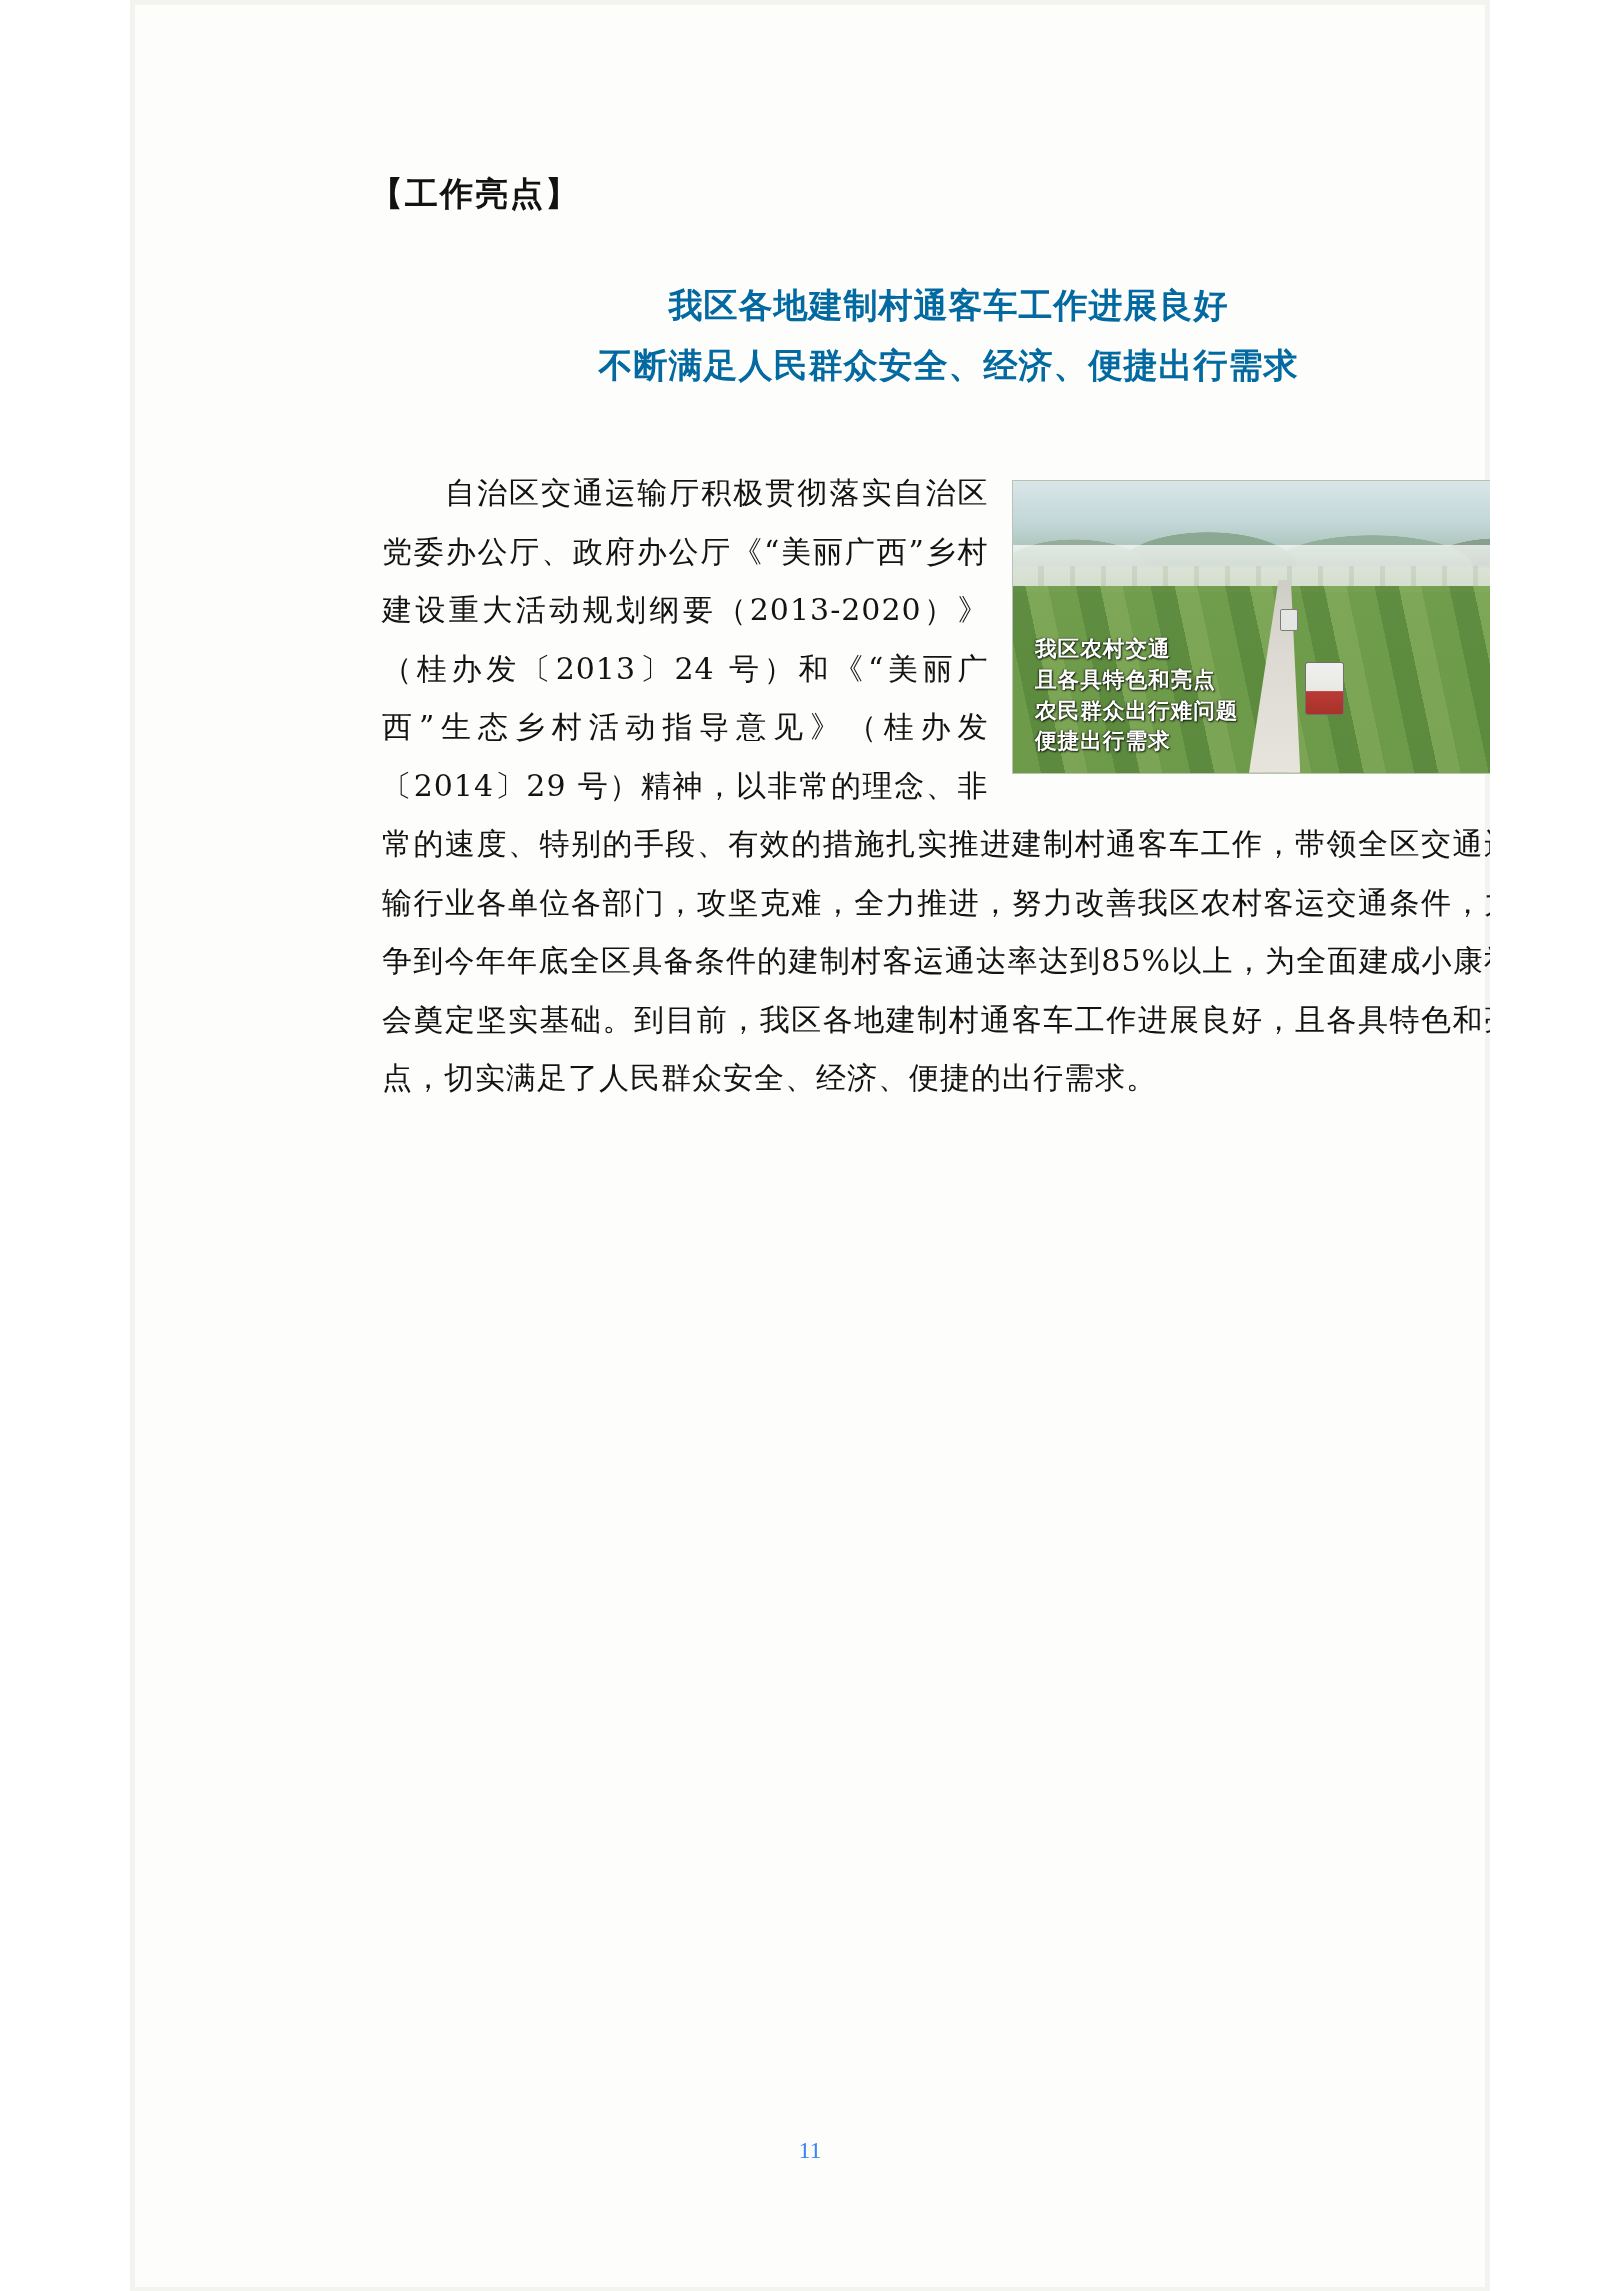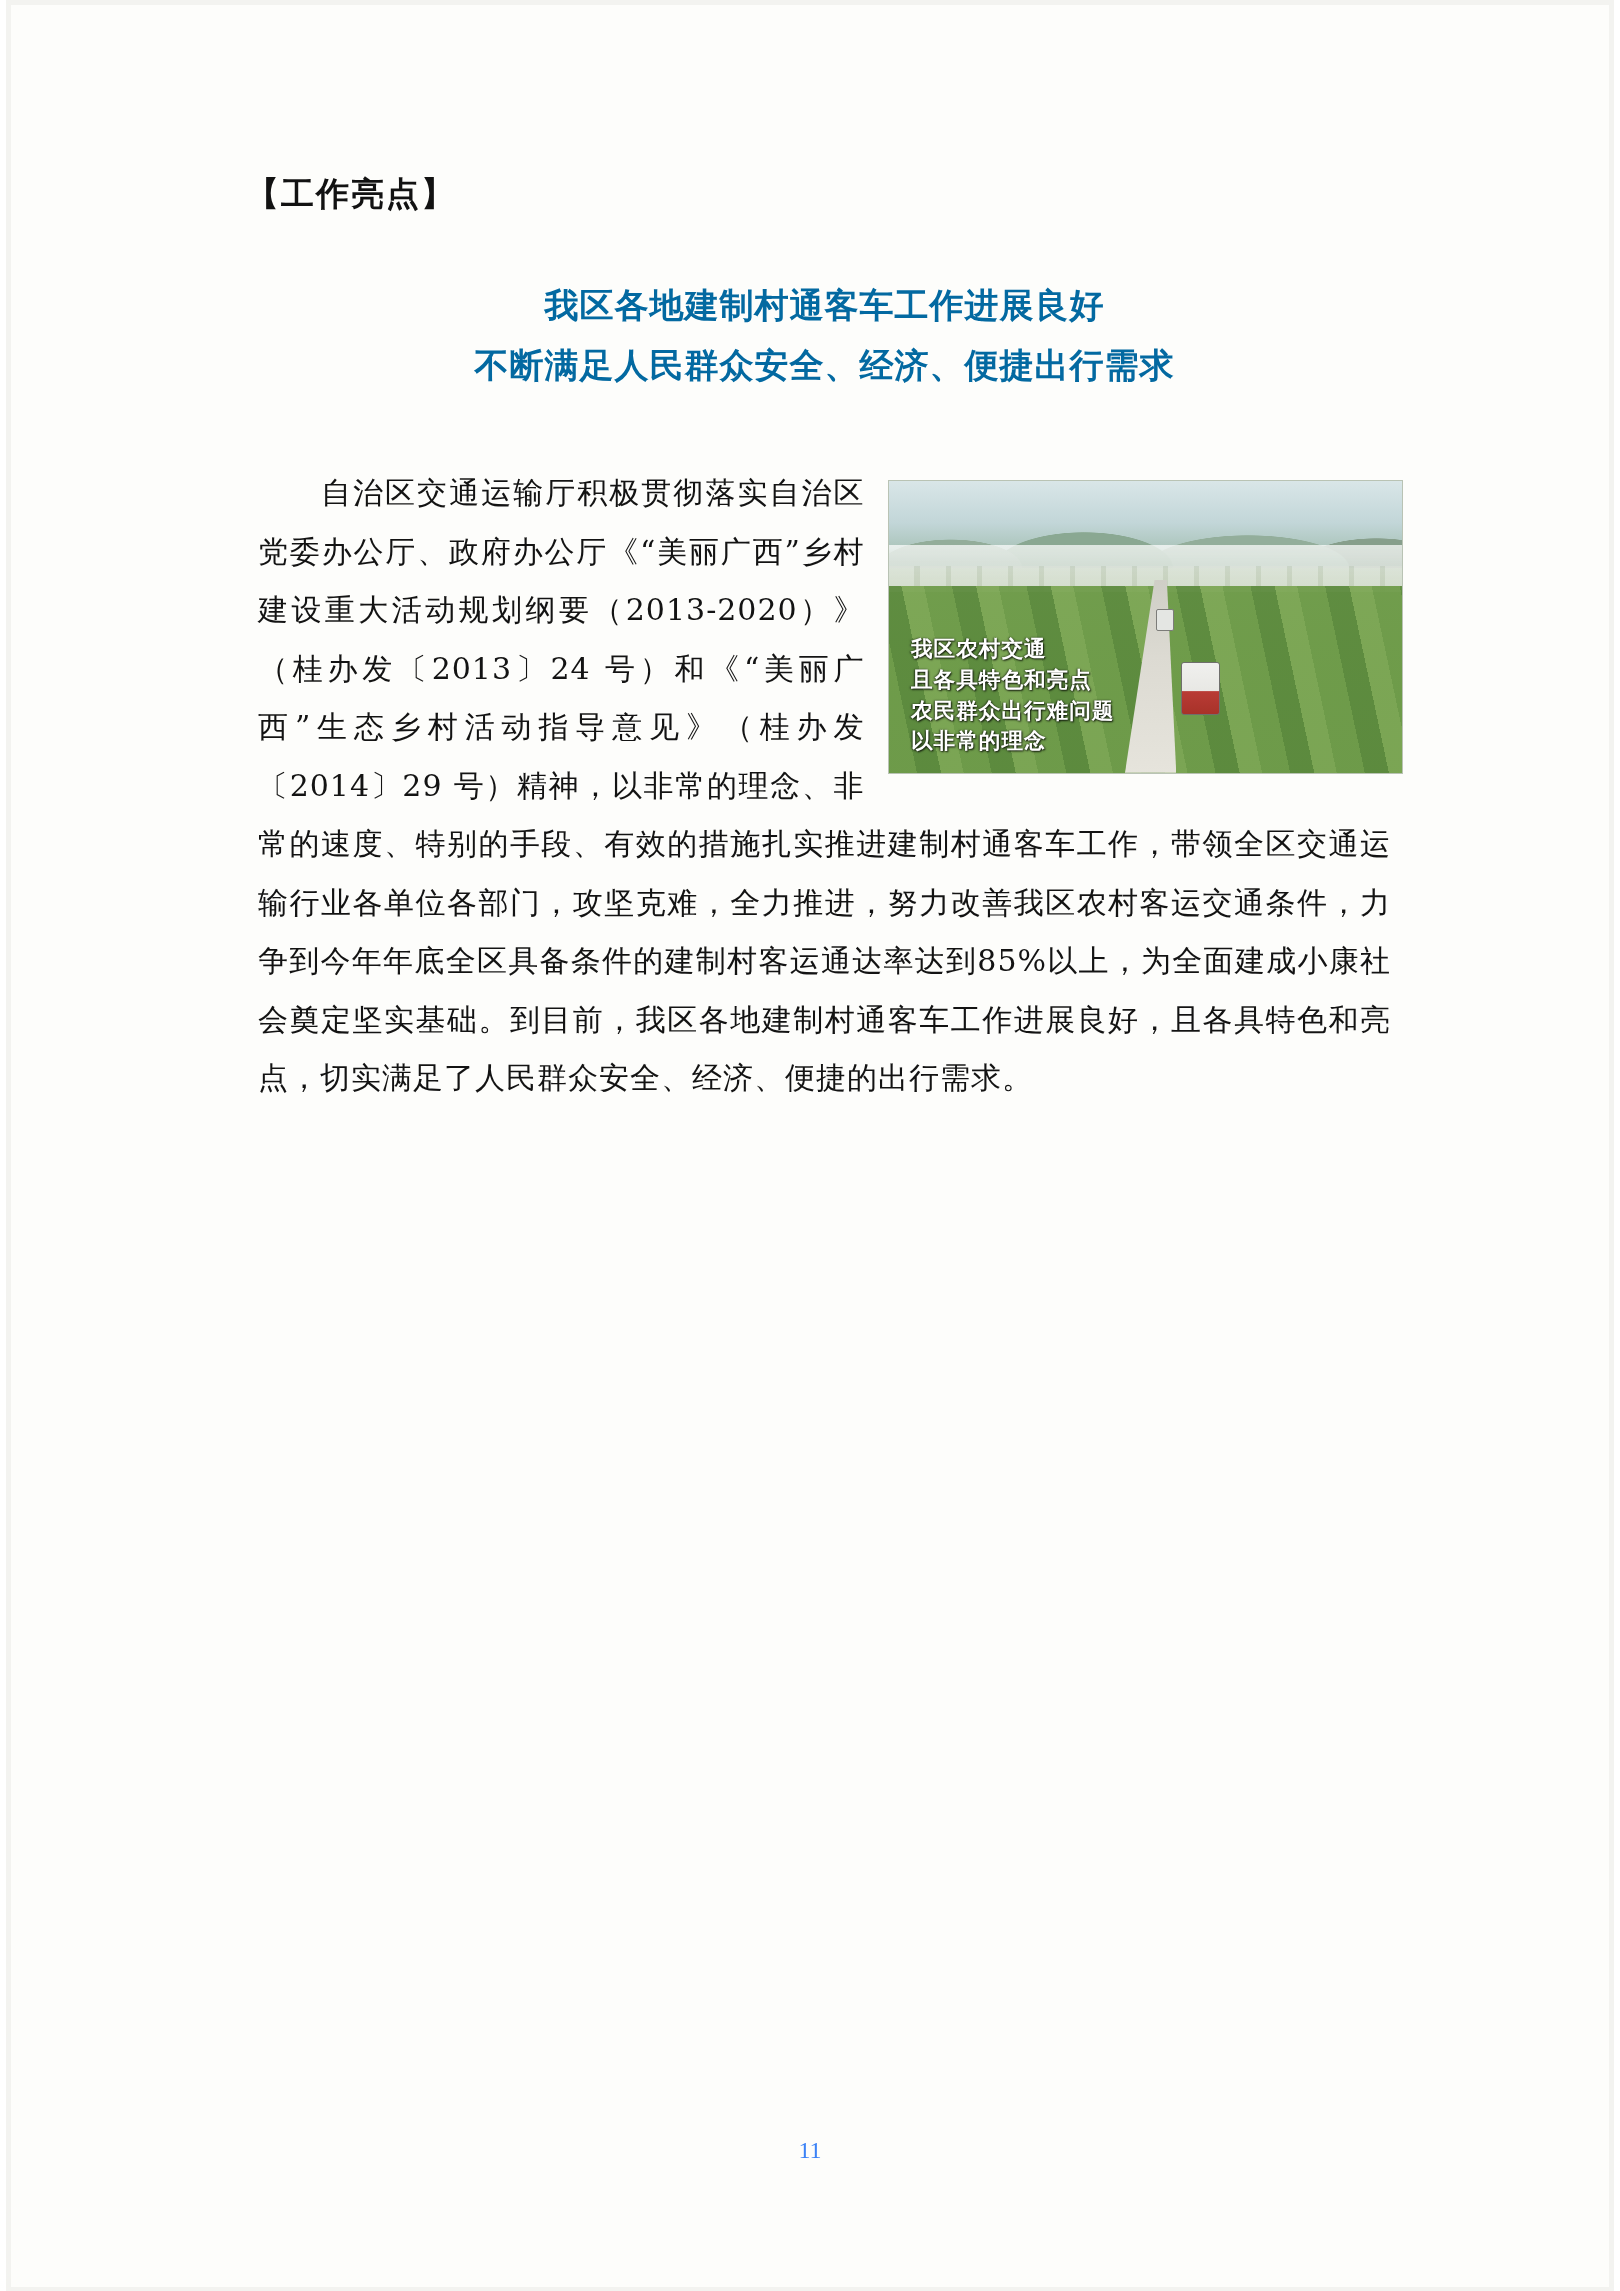--- a/index.html
+++ b/index.html
@@ -5,21 +5,21 @@
   html, body {
     margin: 0;
     padding: 0;
     background: #ffffff;
   }
   body {
     font-family: "Liberation Serif", "DejaVu Serif", serif;
   }
   .page {
     position: relative;
-    width: 1608px;
+    width: 1360px;
     height: 2292px;
     margin: 0 auto;
     background: #fdfdfb;
     box-sizing: border-box;
     overflow: hidden;
   }
   
   .scan-edge {
     position: absolute;
     left: 0; top: 0; right: 0; bottom: 0;
@@ -195,21 +195,21 @@
         <div class="hills"></div>
         <div class="village"></div>
         <div class="fields"></div>
         <div class="road"></div>
         <div class="car-far"></div>
         <div class="bus"></div>
         <div class="photo-caption">
           <span>我区农村交通</span>
           <span>且各具特色和亮点</span>
           <span>农民群众出行难问题</span>
-          <span>以非常的理念</span>
+          <span>便捷出行需求</span>
         </div>
       </div>
 
       <p class="para indent">自治区交通运输厅积极贯彻落实自治区党委办公厅、政府办公厅《“美丽广西”乡村建设重大活动规划纲要（2013-2020）》（桂办发〔2013〕24 号）和《“美丽广西”生态乡村活动指导意见》（桂办发〔2014〕29 号）精神，以非常的理念、非常的速度、特别的手段、有效的措施扎实推进建制村通客车工作，带领全区交通运输行业各单位各部门，攻坚克难，全力推进，努力改善我区农村客运交通条件，力争到今年年底全区具备条件的建制村客运通达率达到85%以上，为全面建成小康社会奠定坚实基础。到目前，我区各地建制村通客车工作进展良好，且各具特色和亮点，切实满足了人民群众安全、经济、便捷的出行需求。</p>
 
       <div class="clear"></div>
 
 
     </div>
   </div>

